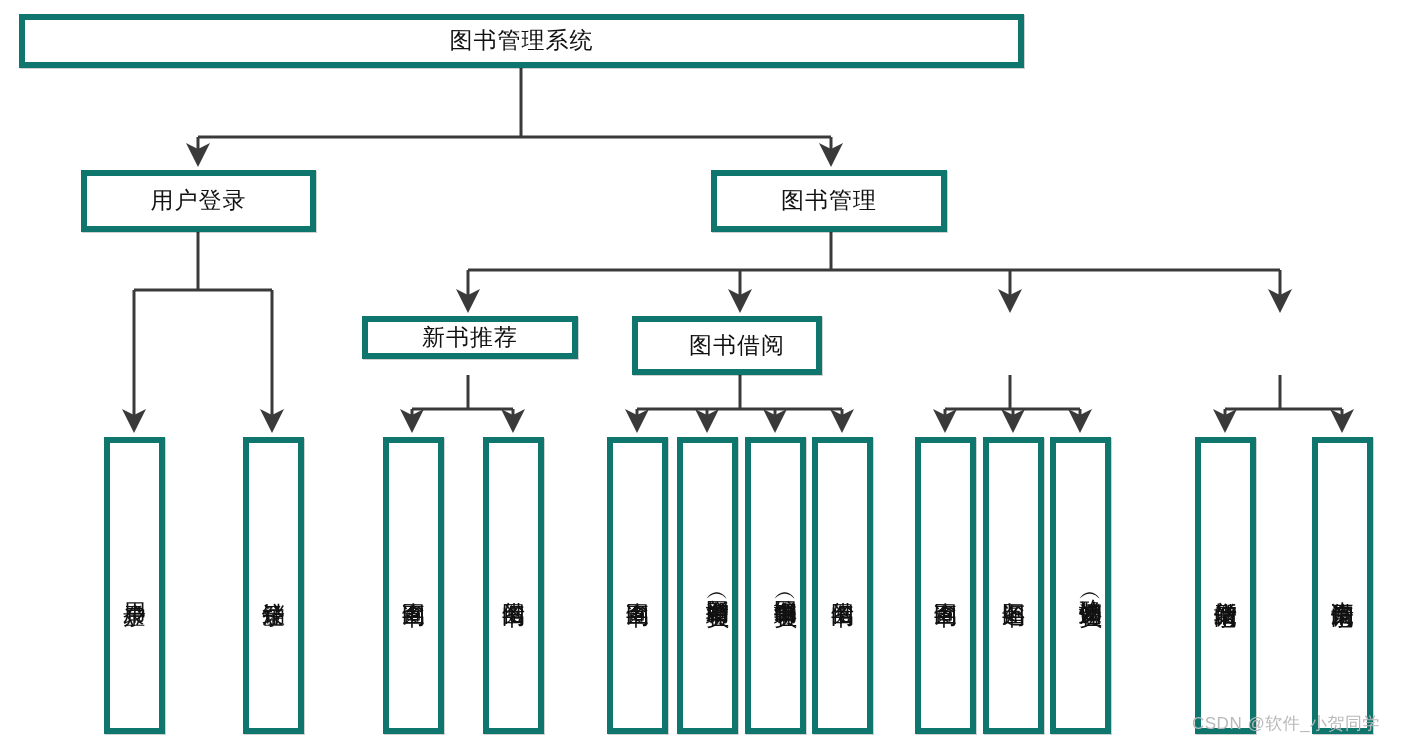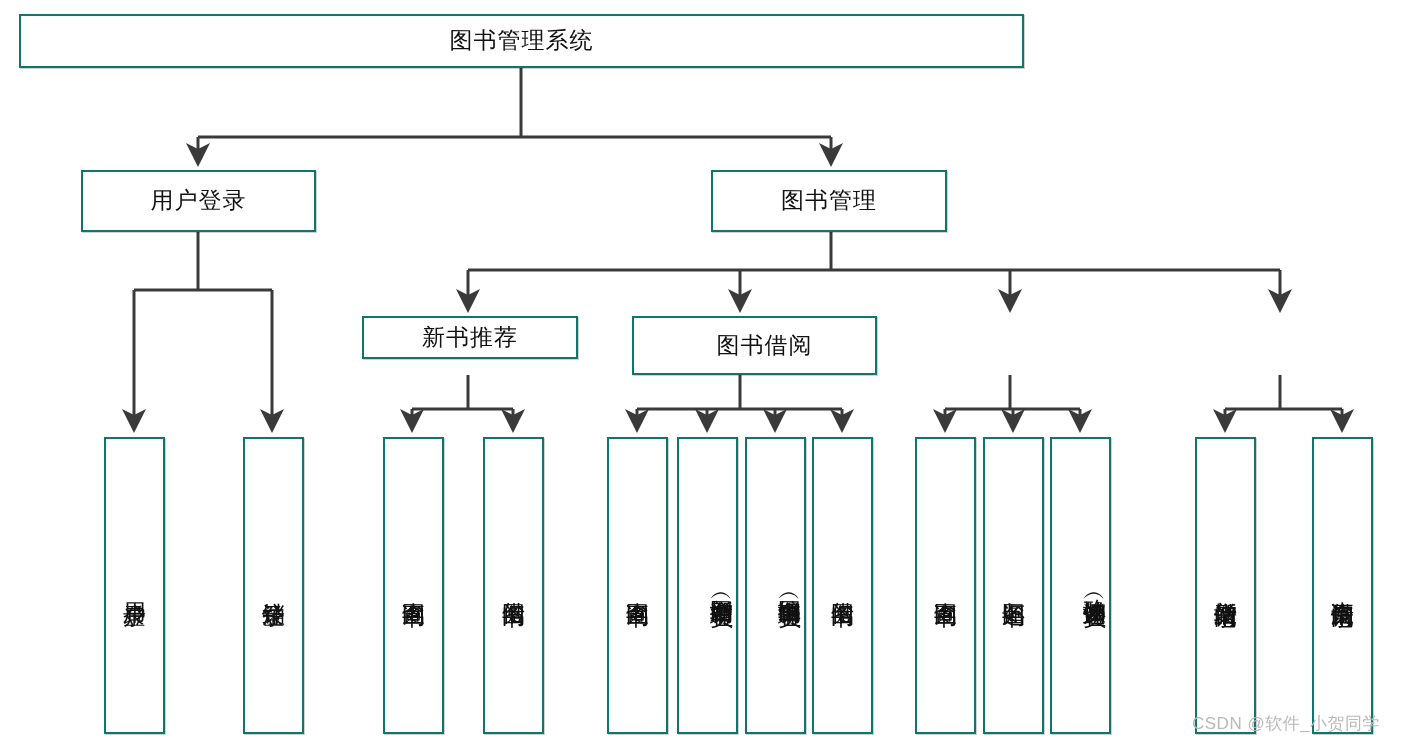--- a/index.html
+++ b/index.html
@@ -21,21 +21,21 @@
     position: absolute;
     left: 0; top: 0;
     width: 1405px;
     height: 747px;
     pointer-events: none;
   }
   .node {
     position: absolute;
     box-sizing: border-box;
     background: #ffffff;
-    border: 2px solid #0f766e;
+    border: 6px solid #0f766e;
     box-shadow: 1px 1px 0 rgba(0,0,0,0.18);
     display: flex;
     align-items: center;
     justify-content: center;
     color: #111111;
   }
   .node.horizontal {
     font-size: 23px;
     letter-spacing: 1px;
     line-height: 1.2;
@@ -137,21 +137,21 @@
   </div>
 
   <div class="node horizontal" style="left:711px; top:170px; width:236px; height:62px;align-items:center;">
     <span class="node-label">图书管理</span>
   </div>
 
   <div class="node horizontal" style="left:362px; top:316px; width:216px; height:43px;">
     <span class="node-label">新书推荐</span>
   </div>
 
-  <div class="node horizontal" style="left:632px; top:316px; width:245px; height:59px;padding-left:20px;">
+  <div class="node horizontal" style="left:632px; top:316px; width:190px; height:59px;padding-left:20px;">
     <span class="node-label">图书借阅</span>
   </div>
 
 
 
   <div class="node vertical" style="left:104px; top:437px; width:61px; height:297px; justify-content:center; align-items:center;">
     <span class="node-label">用户登录</span>
   </div>
 
   <div class="node vertical" style="left:243px; top:437px; width:61px; height:297px; justify-content:center; align-items:center;">

